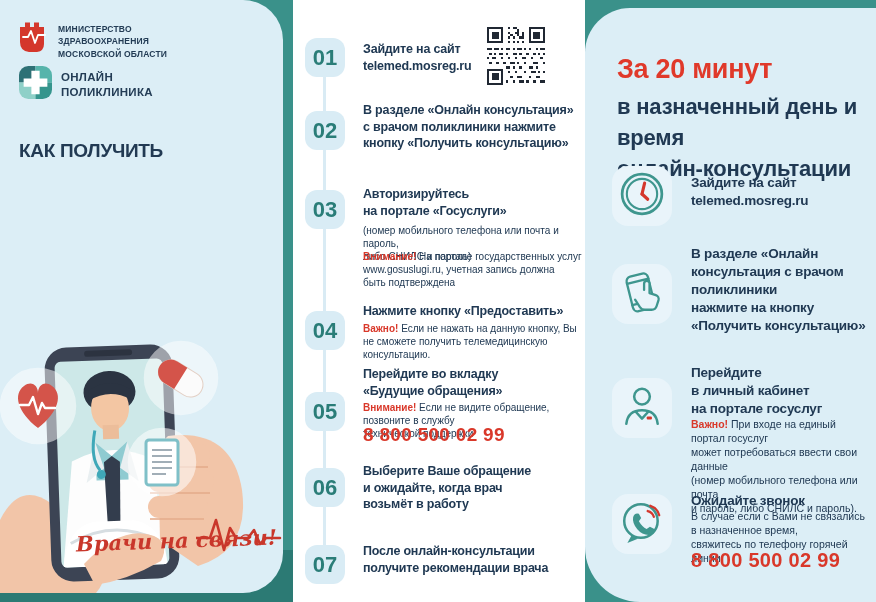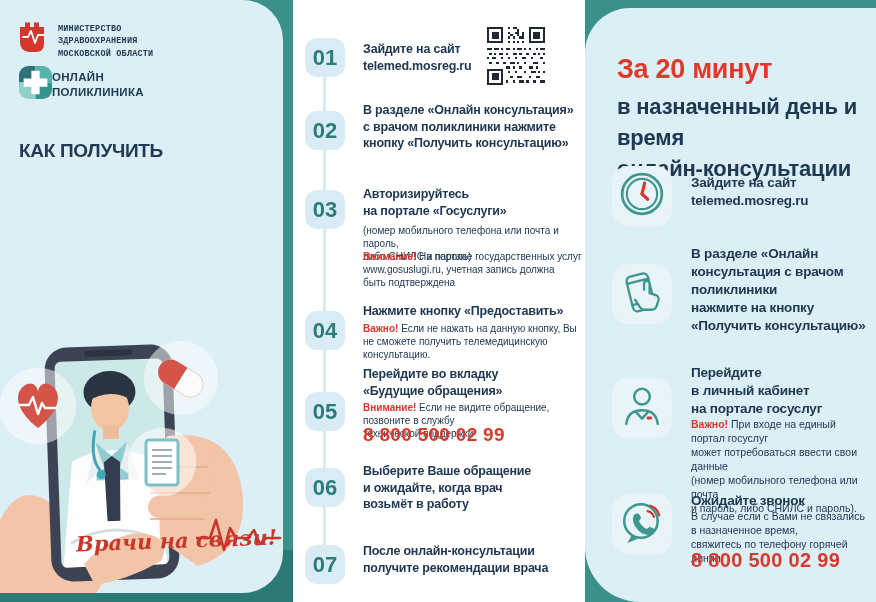--- a/index.html
+++ b/index.html
@@ -10,22 +10,22 @@
     font-family:"Liberation Sans", sans-serif;
     -webkit-font-smoothing:antialiased;
   }
   
   .left-under { position:absolute; left:0; top:550px; width:293px; height:52px; background:#2c7a74; }
   .left-panel {
     position:absolute; left:0; top:0; width:283px; height:593px;
     background:#dceef6; border-radius:0 40px 40px 0;
   }
   .ministry-row { position:absolute; left:19px; top:21px; display:flex; gap:9px; align-items:flex-start; }
-  .ministry-text { font-size:8.5px; font-weight:700; color:#233c55; line-height:1.45; white-space:pre-line; letter-spacing:.2px; padding-top:2px;font-family:Liberation Mono, monospace; }
-  .clinic-row { position:absolute; left:19px; top:66px; display:flex; align-items:center; }
+  .ministry-text { font-size:8.5px; font-weight:700; color:#233c55; line-height:1.45; white-space:pre-line; letter-spacing:.2px; padding-top:2px; }
+  .clinic-row { position:absolute; left:19px; top:66px; display:flex; gap:9px; align-items:center; }
   .clinic-text { font-size:11.5px; font-weight:700; color:#233c55; line-height:1.25; white-space:pre-line; letter-spacing:.3px; }
   .title-block { position:absolute; left:19px; top:140px; }
   .title-small { font-size:19px; font-weight:700; color:#223a53; letter-spacing:-.3px; }
   .title-large { font-size:26px; font-weight:700; color:#223a53; line-height:1.42; white-space:pre-line; letter-spacing:-.5px; margin-top:6px; }
   .illo { position:absolute; left:0; top:328px; }
   .script-caption {
     position:absolute; left:76px; top:528px;
     font-family:"DejaVu Serif", serif; font-style:italic; font-weight:700;
     font-size:21px; color:#c9372b; transform:rotate(-2deg); white-space:nowrap;
   }

